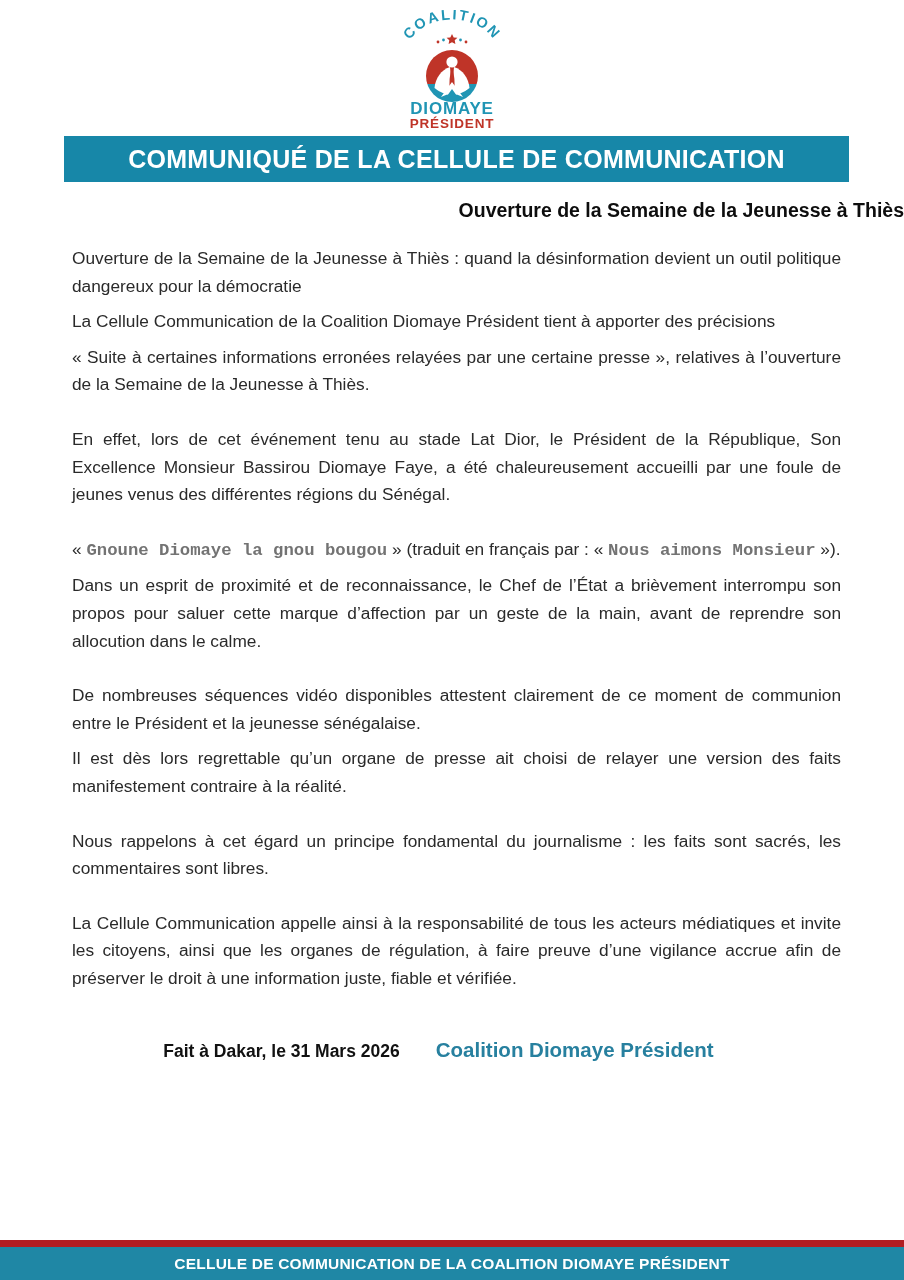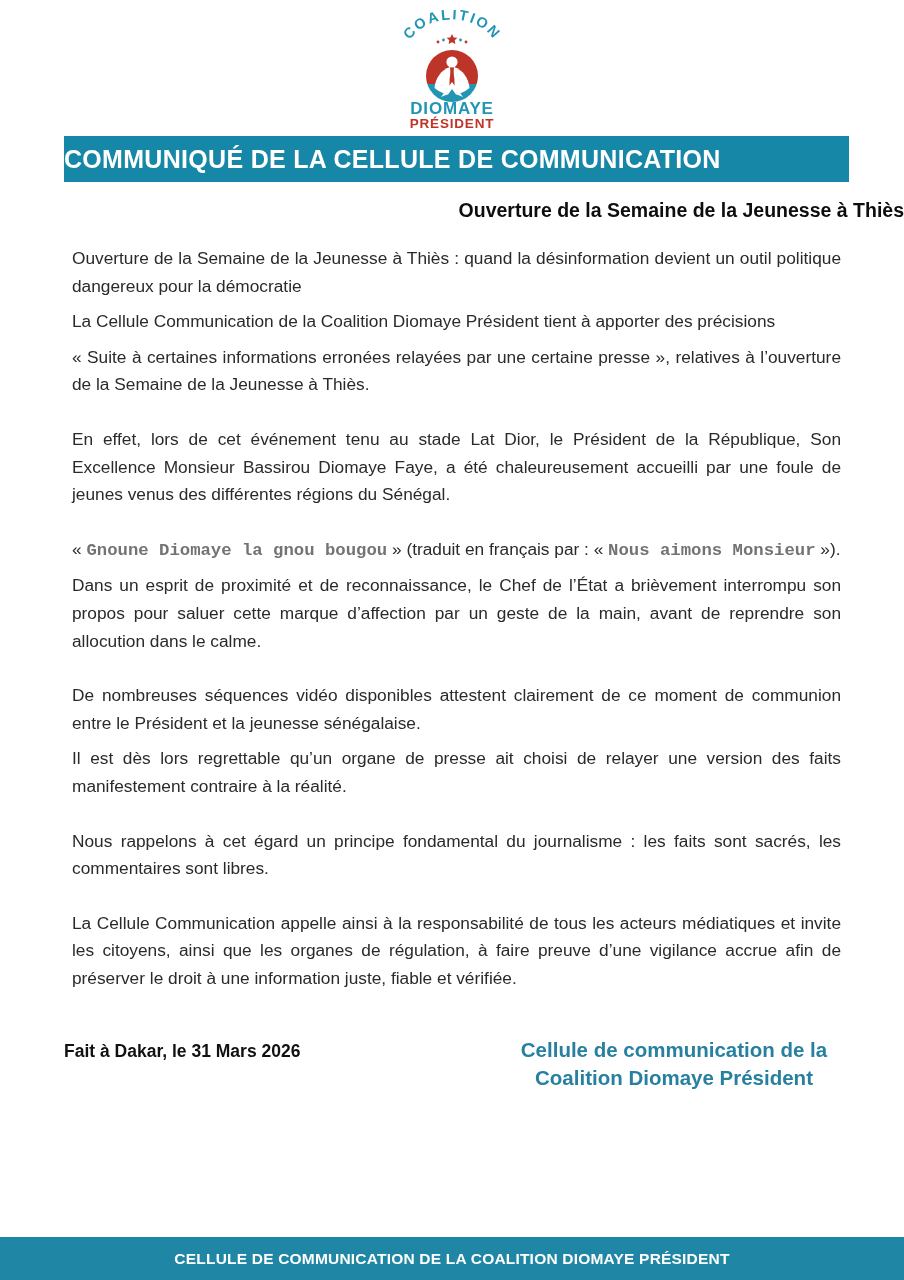--- a/index.html
+++ b/index.html
@@ -12,21 +12,21 @@
     --logo-teal:#2095b4; --logo-red:#bf3428; --signature-teal:#27809f;
   }
   .page { width:904px; height:1280px; position:relative; background:#ffffff; }
 
   .logo-wrap { padding-top:10px; display:flex; justify-content:center; }
   .logo-wrap svg { display:block; }
 
   .banner {
     margin:6px 55px 0 64px; height:46px;
     background:var(--banner-teal);
-    display:flex; align-items:center; justify-content:flex-start;
+    display:flex; align-items:center; justify-content:center;
   }
   .banner-text {
     color:#ffffff; font-weight:bold; font-size:25px; letter-spacing:0.3px;
     white-space:nowrap;
   }
 
   .subtitle {
     text-align:right; font-weight:bold; font-size:19.5px;
     color:#0d0d0d; margin-top:17px;
   }
@@ -34,36 +34,36 @@
   .content {
     margin:23px 55px 0 64px;
     color:#2a2a2a; font-size:17.3px; line-height:27.6px;
     text-align:justify;
   }
   .group { margin:0 0 27px 0; }
   .group p { margin:8px; text-align:justify; }
   .group p b { color:#737373;font-family:Liberation Mono, monospace; }
 
   .sign-row {
-    display:flex; justify-content:space-between; align-items:flex-start;
+    display:flex; justify-content:center; align-items:flex-start;
     margin:44px 55px 0 64px;
   }
   .date-line { font-weight:bold; font-size:17.5px; color:#111111; padding-top:5px; white-space:nowrap; }
   .signature {
     width:350px; text-align:center;
     color:var(--signature-teal); font-weight:bold;
     font-size:20.5px; line-height:28px;
   }
 
   .bar-red {
     position:absolute; left:0; right:0; bottom:33px; height:7px;
     background:var(--footer-red);
   }
   .bar-teal {
-    position:absolute; left:0; right:0; bottom:0; height:43px;
+    position:absolute; left:0; right:0; bottom:0; height:33px;
     background:var(--footer-teal);
     display:flex; align-items:center; justify-content:center;
   }
   .bar-teal span {
     color:#ffffff; font-weight:bold; font-size:15.5px; letter-spacing:0.2px;
     white-space:nowrap;
   }
 </style>
 </head>
 <body style="--banner-teal: #1787a8; --footer-teal: #1f87a5; --footer-red: #b21d22; --logo-teal: #2095b4; --logo-red: #bf3428; --signature-teal: #27809f;">
@@ -142,21 +142,20 @@
 
 
     <div class="group">
       <p>La Cellule Communication appelle ainsi à la responsabilité de tous les acteurs médiatiques et invite les citoyens, ainsi que les organes de régulation, à faire preuve d’une vigilance accrue afin de préserver le droit à une information juste, fiable et vérifiée.</p>
     </div>
   </div>
 
   <div class="sign-row">
     <div class="date-line">Fait à Dakar, le 31 Mars 2026</div>
     <div class="signature">
-      <div>Cellule de communication de la</div>
       <div>Coalition Diomaye Président</div>
     </div>
   </div>
 
   <div class="bar-red"></div>
   <div class="bar-teal">
     <span>CELLULE DE COMMUNICATION DE LA COALITION DIOMAYE PRÉSIDENT</span>
   </div>
 
 </div>

